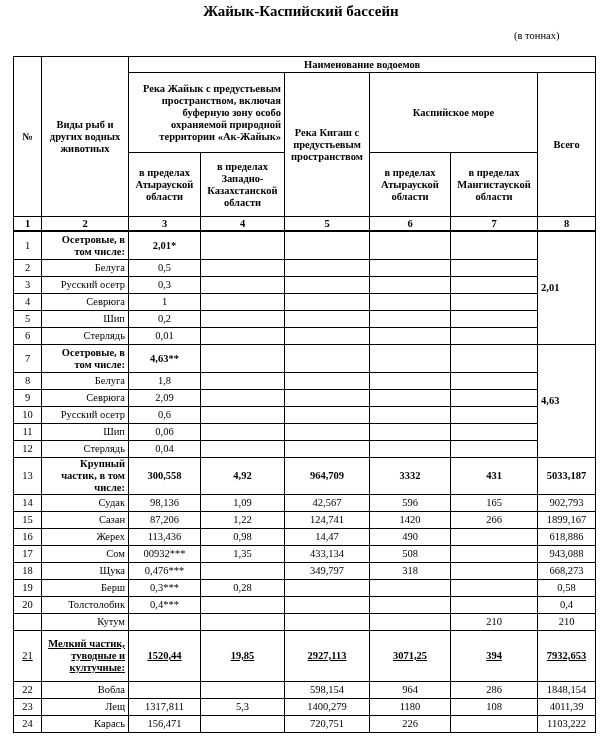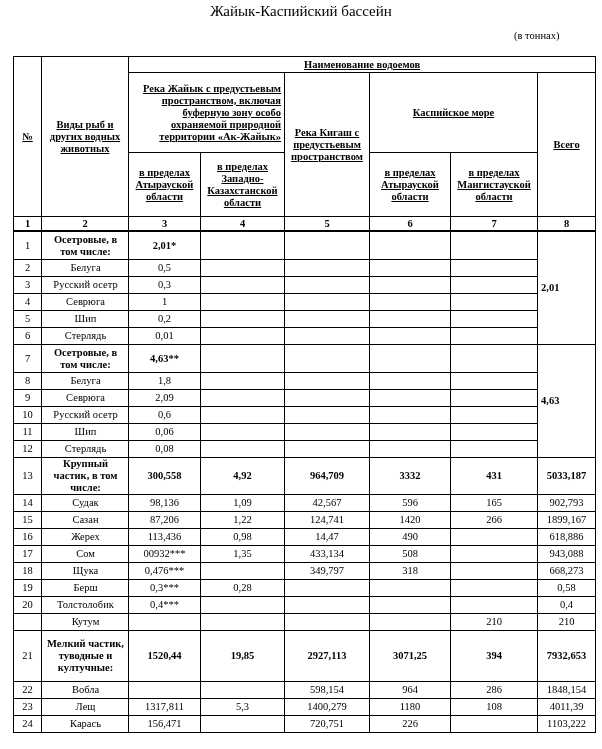--- a/index.html
+++ b/index.html
@@ -2,49 +2,49 @@
 <html><head>
 <meta charset="utf-8">
 <style>
   html, body { margin: 0; padding: 0; background: #ffffff; }
   body {
     width: 602px; height: 749px; position: relative; overflow: hidden;
     font-family: "Liberation Serif", "DejaVu Serif", serif; color: #000;
   }
   .title {
     position: absolute; left: 0; width: 602px; top: 3px;
-    text-align: center; font-weight: normal; font-size: 15px;
+    text-align: center; font-weight: bold; font-size: 15px;
   }
   .unit {
     position: absolute; left: 514px; top: 30px; font-size: 10.5px;
   }
   table {
     position: absolute; left: 13px; top: 56px;
     border-collapse: collapse; table-layout: fixed;
     width: 582px;
     font-size: 10.5px;
   }
   td, th {
     border: 1px solid #000; padding: 0 3px; line-height: 12px;
     vertical-align: middle; overflow: hidden;
   }
-  th { font-weight: bold; text-align: center; text-decoration: underline; }
+  th { font-weight: bold; text-align: center; }
   .hdr-top { height: 15px; text-align: center; }
   .hdr-mid { height: 79px; text-align: right; }
   .hdr-sub { height: 63px; }
   .num-row td { height: 13px; font-weight: bold; text-align: center; border-bottom: 2px solid #000; }
   td.c { text-align: center; }
   td.no { text-align: center; }
-  td.name { text-align: center; padding-left: 4px; }
+  td.name { text-align: right; padding-left: 4px; }
   tr.bold td { font-weight: bold; }
   tr.bold td.no { font-weight: normal; }
   tr.r17 td { height: 16px; }
   tr.r28 td { height: 27px; }
   tr.r36 td { height: 36px; }
-  tr.r50 td { height: 50px; }
+  tr.r50 td { height: 50px; text-decoration: underline; }
   td.total-merged { font-weight: bold; text-align: left; }
 </style>
 </head>
 <body>
 
 <div class="title">Жайык-Каспийский бассейн</div>
 <div class="unit">(в тоннах)</div>
 
 <table>
   <colgroup>
@@ -184,21 +184,21 @@
         <td class="name">Шип</td>
         <td class="c">0,06</td>
         <td class="c"></td>
         <td class="c"></td>
         <td class="c"></td>
         <td class="c"></td>
       </tr>
       <tr class="r17">
         <td class="no">12</td>
         <td class="name">Стерлядь</td>
-        <td class="c">0,08</td>
+        <td class="c">0,04</td>
         <td class="c"></td>
         <td class="c"></td>
         <td class="c"></td>
         <td class="c"></td>
       </tr>
       <tr class="bold r36">
         <td class="no">13</td>
         <td class="name">Крупный частик, в том числе:</td>
         <td class="c">300,558</td>
         <td class="c">4,92</td>

